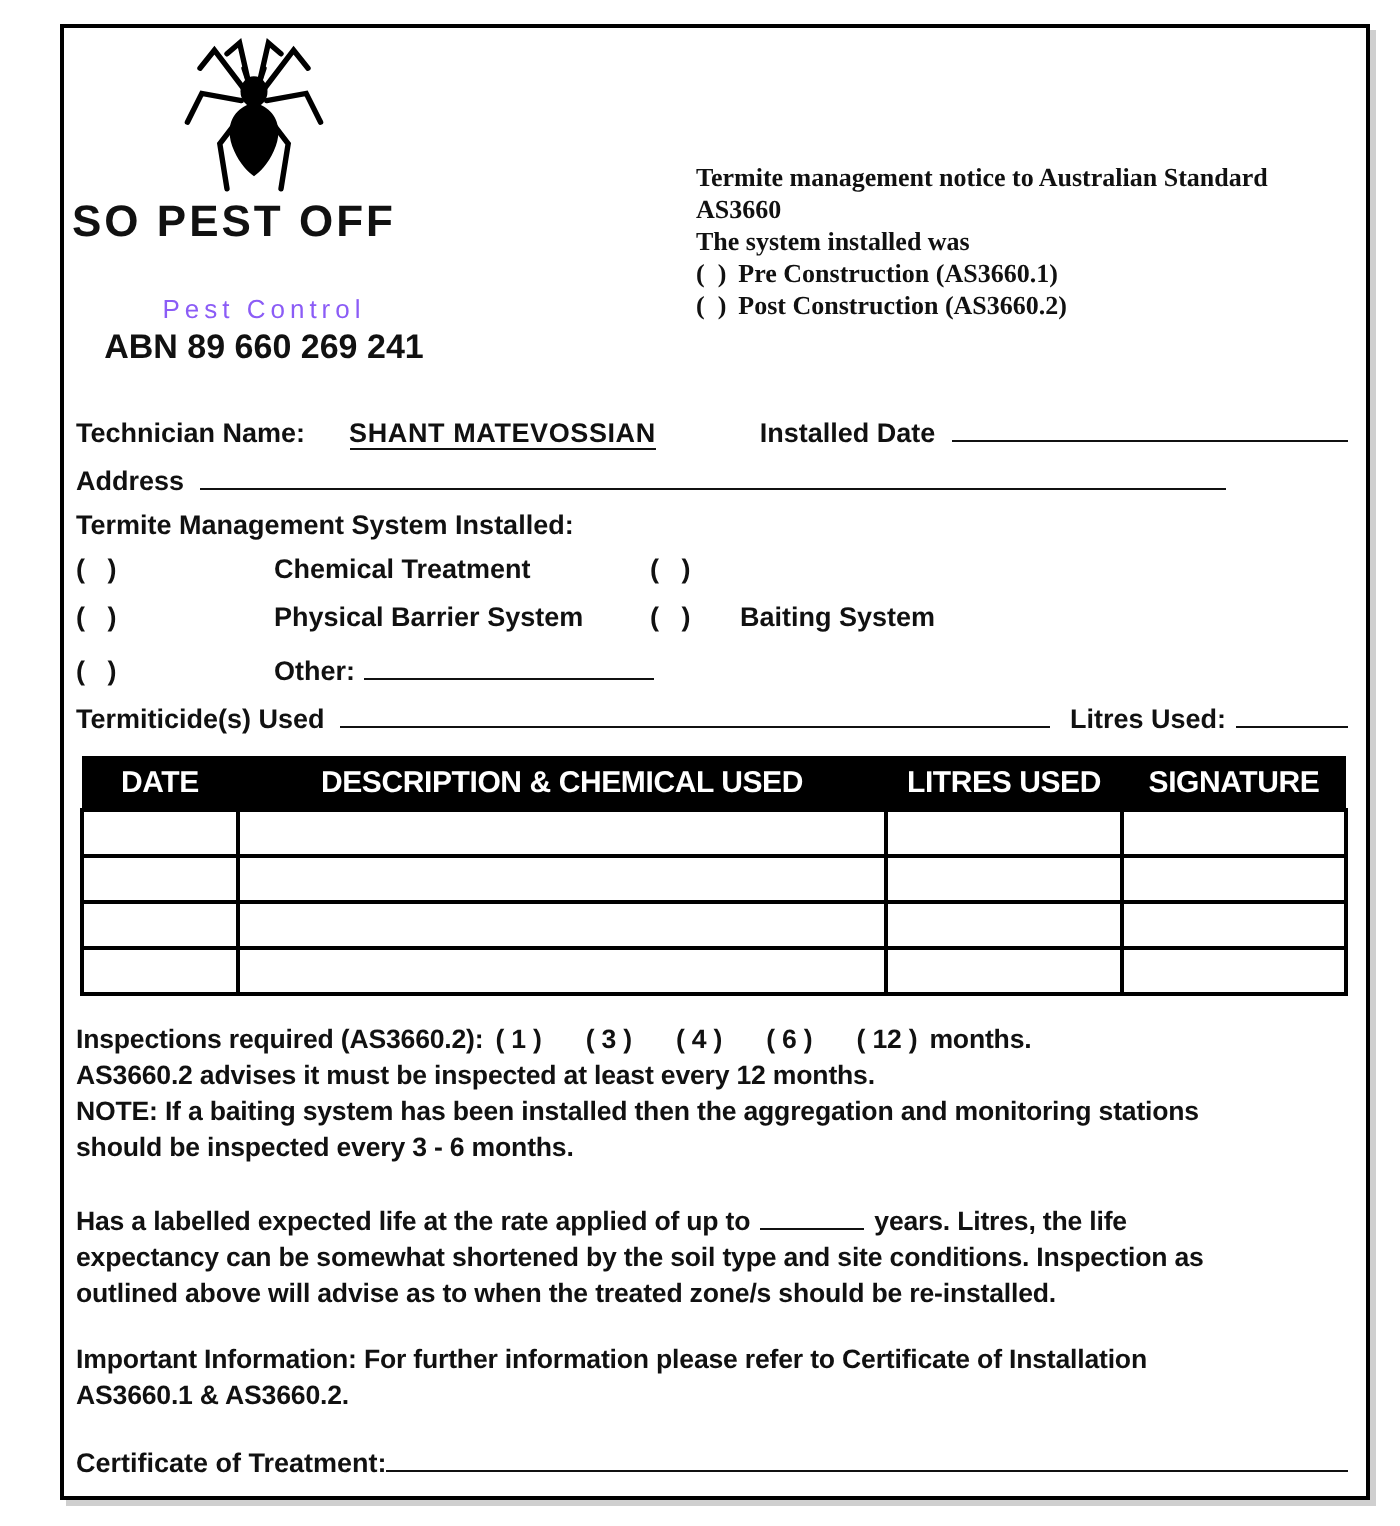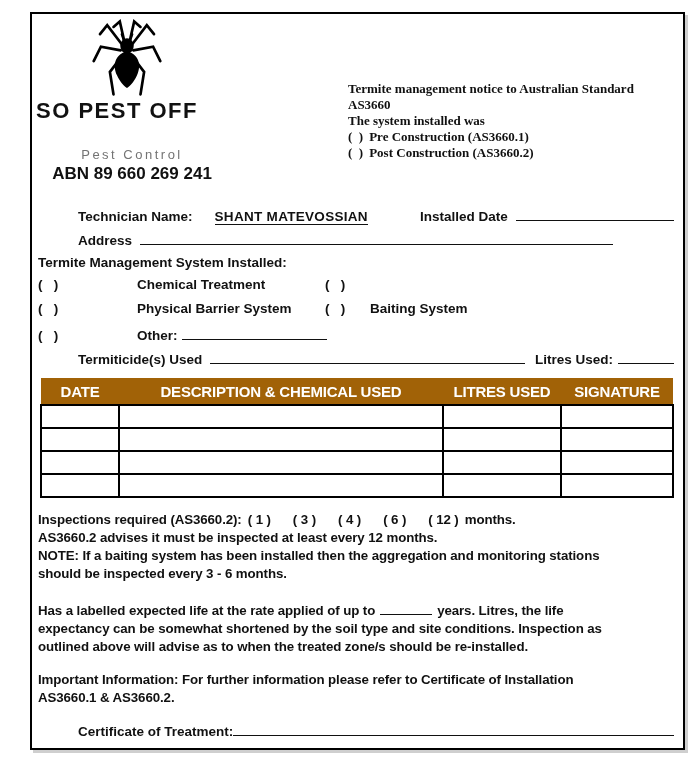--- a/index.html
+++ b/index.html
@@ -12,43 +12,43 @@
     position:absolute; left:30px; top:12px; width:651px; height:734px;
     border:2px solid #000; background:#fff; box-shadow:3px 3px 0 #cfcfcf;
     font-size:13.5px; font-weight:700;
   }
   .abs { position:absolute; }
   
   .spider { position:absolute; left:50px; top:0; width:90px; height:96px; }
   .brand { position:absolute; left:4px; top:84px; width:192px;
            font-size:22px; font-weight:700; letter-spacing:1.5px; white-space:nowrap; }
   .tagline { position:absolute; left:4px; top:133px; width:192px; text-align:center;
-             font-size:13px; font-weight:400; letter-spacing:2.5px; color:#737373; }
+             font-size:13px; font-weight:400; letter-spacing:2.5px; color:#8b5cf6; }
   .abn { position:absolute; left:4px; top:150px; width:192px; text-align:center;
          font-size:17px; font-weight:700; }
   
   .contact { position:absolute; top:8px; right:9px; text-align:right;
              font-size:13px; line-height:16.5px; }
   .notice  { position:absolute; left:316px; top:67px; font-size:13px; line-height:16px; white-space:nowrap;font-family:Liberation Serif, serif; }
   .paren   { white-space:pre; }
   .notice .opt-label { margin-left:6px; }
   
-  .row  { position:absolute; left:6px; right:9px; display:flex; align-items:baseline; white-space:nowrap;margin-left:40px; }
+  .row  { position:absolute; left:6px; right:9px; display:flex; align-items:baseline; white-space:nowrap; }
   .fill { display:inline-block; border-bottom:1.5px solid #111; min-height:14px; }
   .grow { flex:1 1 auto; }
   .uname { border-bottom:1.5px solid #111; letter-spacing:0.3px; }
   
   .cbrow { position:absolute; left:6px; display:flex; align-items:baseline; white-space:nowrap; }
   .cb  { white-space:pre; width:99px; }
   .cb2 { white-space:pre; width:45px; }
   .cblabel { width:188px; }
   
   .ttable { position:absolute; left:8px; top:364px; }
   table { border-collapse:collapse; width:632px; table-layout:fixed; }
-  thead th { background:#a16207; color:#fff; height:26px; font-size:15px;
+  thead th { background:#000000; color:#fff; height:26px; font-size:15px;
              letter-spacing:-0.2px; padding:0; text-align:center; }
   tbody td { border:2px solid #000; height:21px; padding:0; }
   
   .para { position:absolute; left:6px; font-size:13.3px; line-height:18px; white-space:nowrap; letter-spacing:-0.1px; }
   .insp-opt { margin-left:22px; white-space:pre; }
   .insp-first { margin-left:6px; }
   .insp-suffix { margin-left:6px; }
   .blank { display:inline-block; width:52px; border-bottom:1.5px solid #111; height:13px; vertical-align:baseline; margin:0 5px; }
   .cert { top:707px;text-align:center; }
 </style>

